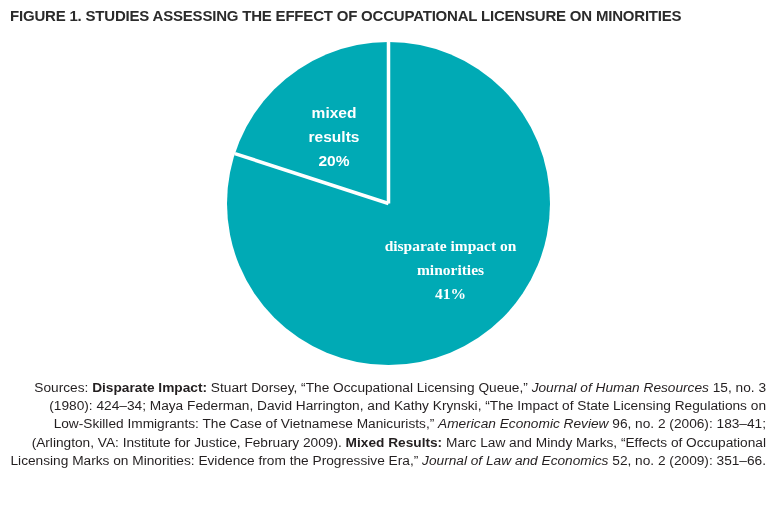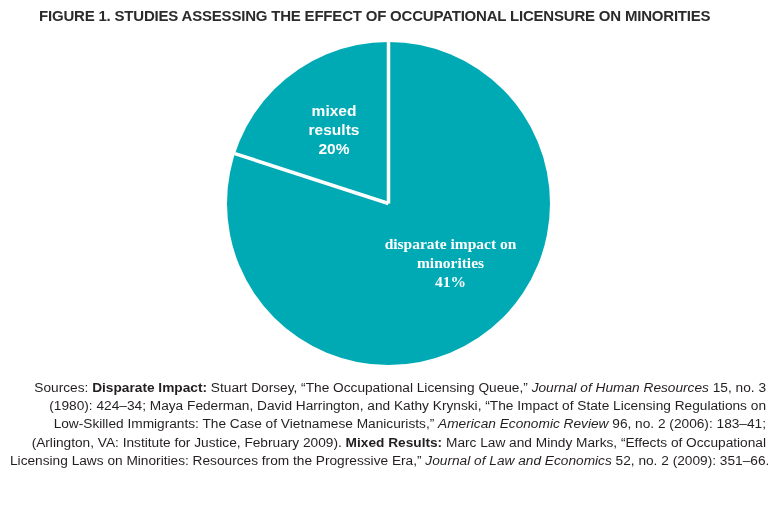--- a/index.html
+++ b/index.html
@@ -12,34 +12,33 @@
     overflow: hidden;
   }
   .figure-title {
     position: absolute;
     left: 10px; top: 7px;
     font-size: 15px;
     font-weight: 700;
     letter-spacing: -0.2px;
     color: #2b2b2b;
     white-space: nowrap;
-    margin-left: 29px;
   }
   .pie-wrap {
     position: absolute;
     left: 227px; top: 42px;
     width: 323px; height: 323px;
   }
   .pie-wrap svg { display: block; width: 323px; height: 323px; }
   .pie-label {
     position: absolute;
     color: #ffffff;
     font-weight: 700;
     font-size: 15.5px;
-    line-height: 19px;
+    line-height: 24px;
     text-align: center;
   }
   .pie-label .pct { display: block; }
   #lbl-mixed     { left: 296px; top: 101px; width: 76px;  }
   #lbl-disparate { left: 379px; top: 234px; width: 143px; font-family: Liberation Serif, serif; }
   .sources {
     position: absolute;
     left: 10px; top: 379px;
     width: 756px;
     font-size: 13.7px;
@@ -75,16 +74,16 @@
   <div class="pie-label" id="lbl-disparate">
     <span>disparate impact on minorities</span>
     <span class="pct">41%</span>
   </div>
 
   <div class="sources">
       <div class="src-line"><span>Sources: </span><span class="b">Disparate Impact:</span><span> Stuart Dorsey, “The Occupational Licensing Queue,” </span><span class="i">Journal of Human Resources</span><span> 15, no. 3</span></div>
       <div class="src-line"><span>(1980): 424–34; Maya Federman, David Harrington, and Kathy Krynski, “The Impact of State Licensing Regulations on</span></div>
       <div class="src-line"><span>Low-Skilled Immigrants: The Case of Vietnamese Manicurists,” </span><span class="i">American Economic Review</span><span> 96, no. 2 (2006): 183–41;</span></div>
       <div class="src-line"><span>(Arlington, VA: Institute for Justice, February 2009). </span><span class="b">Mixed Results:</span><span> Marc Law and Mindy Marks, “Effects of Occupational</span></div>
-      <div class="src-line"><span>Licensing Laws on Minorities: Resources from the Progressive Era,” </span><span class="i">Journal of Law and Economics</span><span> 52, no. 2 (2009): 351–66.</span></div>
+      <div class="src-line"><span>Licensing Marks on Minorities: Evidence from the Progressive Era,” </span><span class="i">Journal of Law and Economics</span><span> 52, no. 2 (2009): 351–66.</span></div>
     </div>
 
 </div>
 
 </body></html>

